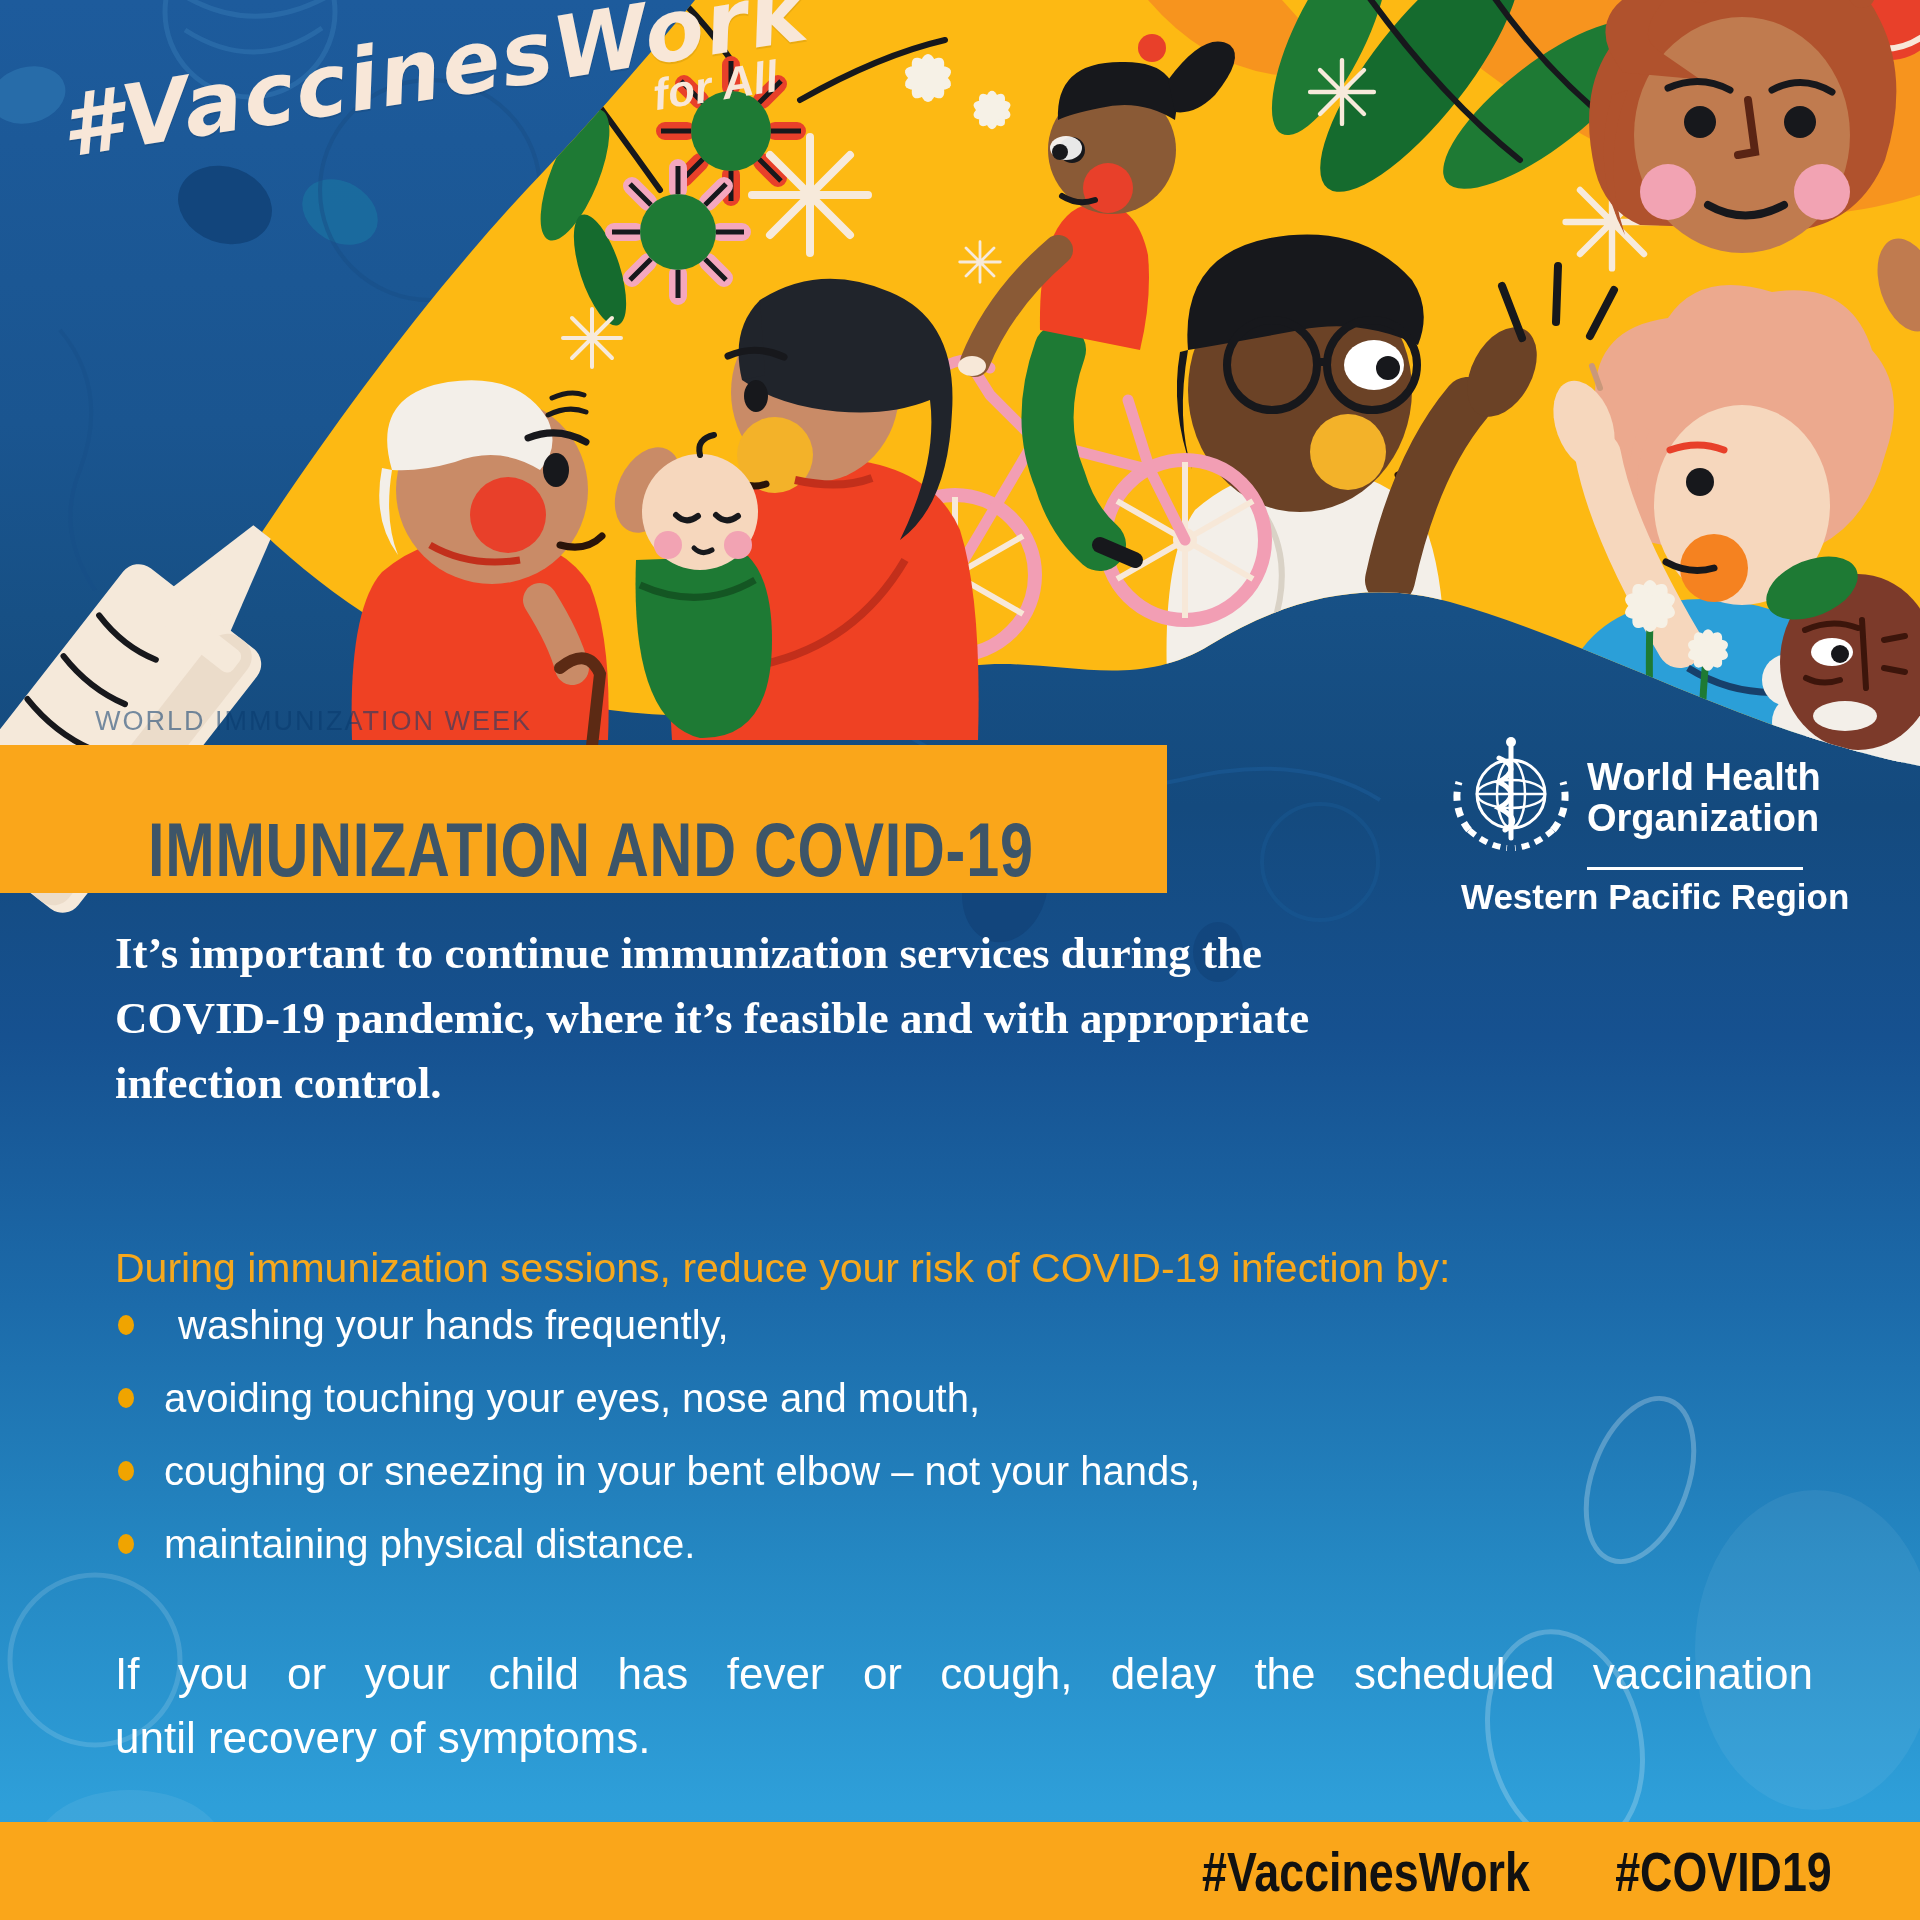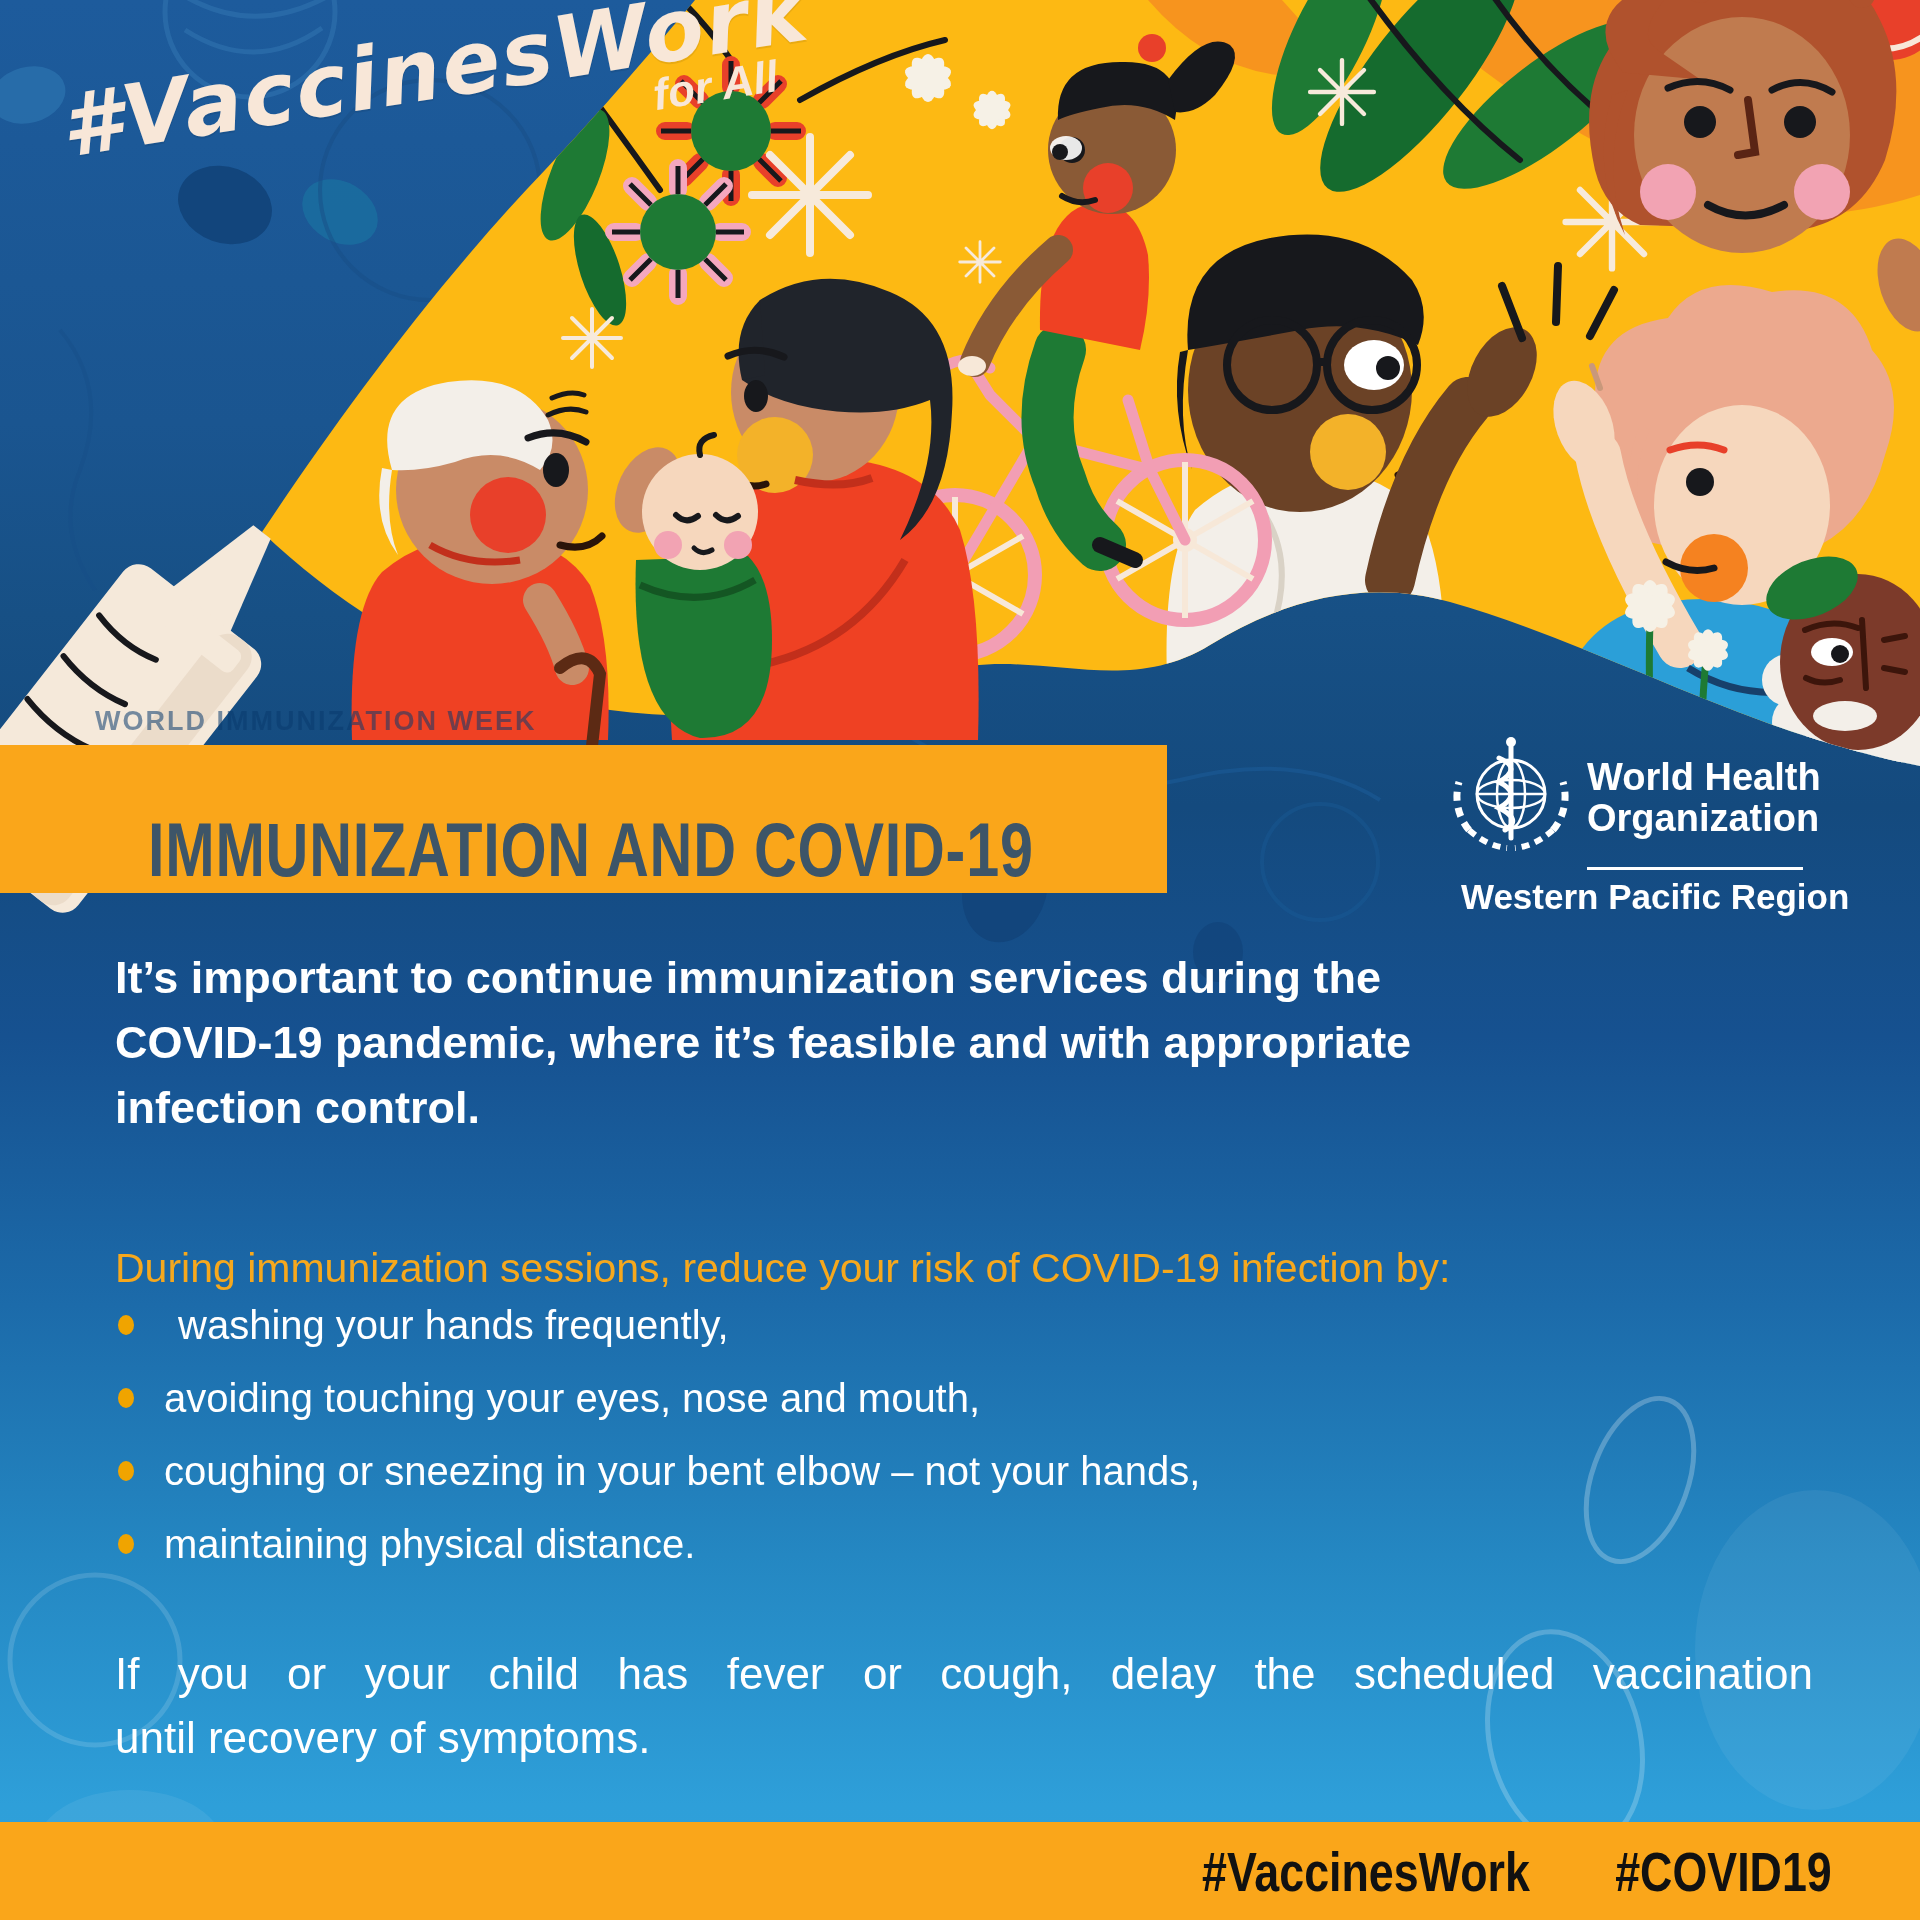--- a/index.html
+++ b/index.html
@@ -10,38 +10,38 @@
       #1d5b9c 0%, #1a5590 22%, #175085 32%, #144a7e 42%,
       #165190 54%, #1c6baa 68%, #2487c2 81%, #2e9fd9 94%, #2fa2db 100%);
   }
   .layer{position:absolute;left:0;top:0;}
   
   .campaign{position:absolute;left:60px;top:18px;transform:rotate(-9deg);color:#f8e7d8;z-index:3;}
   .campaign .main{font-size:86px;font-weight:700;font-style:italic;letter-spacing:2px;
     font-family:"DejaVu Sans",sans-serif;text-shadow:0 2px 0 rgba(0,0,0,.08);}
   .campaign .sub{font-size:44px;font-weight:700;font-style:italic;text-align:right;margin-top:-14px;padding-right:40px;}
   
-  .watermark{position:absolute;left:95px;top:706px;font-size:27px;font-weight:700;
+  .watermark{position:absolute;left:95px;top:706px;font-size:27px;font-weight:400;
     letter-spacing:2px;color:rgba(10,58,110,.55);z-index:2;}
   
   .banner{position:absolute;left:0;top:745px;width:1167px;height:148px;background:#faa61a;
     display:flex;align-items:flex-end;z-index:4;}
   .banner .title{margin-left:148px;font-size:76px;font-weight:700;color:#3d5568;
     letter-spacing:1px;white-space:nowrap;display:inline-block;
     transform:scaleX(.78);transform-origin:left center;}
   
   .who{position:absolute;left:1447px;top:734px;width:370px;color:#fff;z-index:4;}
   .who-row{display:flex;align-items:center;}
   .who-emblem{width:128px;height:128px;flex:0 0 auto;}
   .who-name{margin-left:12px;font-size:38px;line-height:41px;font-weight:700;white-space:nowrap;}
   .who-rule{height:3px;background:#fff;width:216px;margin:5px 0 7px 140px;}
   .who-region{font-size:35px;font-weight:700;margin-left:14px;white-space:nowrap;}
   
-  .intro{position:absolute;left:115px;top:945px;color:#fff;font-size:45px;line-height:65px;
-    font-weight:700;z-index:3;}
+  .intro{position:absolute;left:115px;top:921px;color:#fff;font-size:45px;line-height:65px;
+    font-weight:700;z-index:3;font-family:Liberation Serif, serif;}
   .list-heading{position:absolute;left:115px;top:1245px;color:#f6a81d;font-size:41px;
     font-weight:400;white-space:nowrap;z-index:3;}
   .bullets{position:absolute;left:118px;top:1303px;margin:0;padding:0;list-style:none;z-index:3;}
   .bullets li{display:flex;align-items:flex-start;height:73px;color:#fff;font-size:40px;}
   .bullets .dot{width:16px;height:20px;border-radius:50%;background:#f0a400;margin:12px 30px 0 0;flex:0 0 auto;}
   .advice{position:absolute;left:115px;top:1642px;width:1698px;color:#fff;font-size:44px;
     line-height:64px;z-index:3;}
   .advice .j{text-align:justify;text-align-last:justify;}
   
   .footer{position:absolute;left:0;top:1822px;width:1920px;height:98px;background:#faa61a;z-index:4;}

